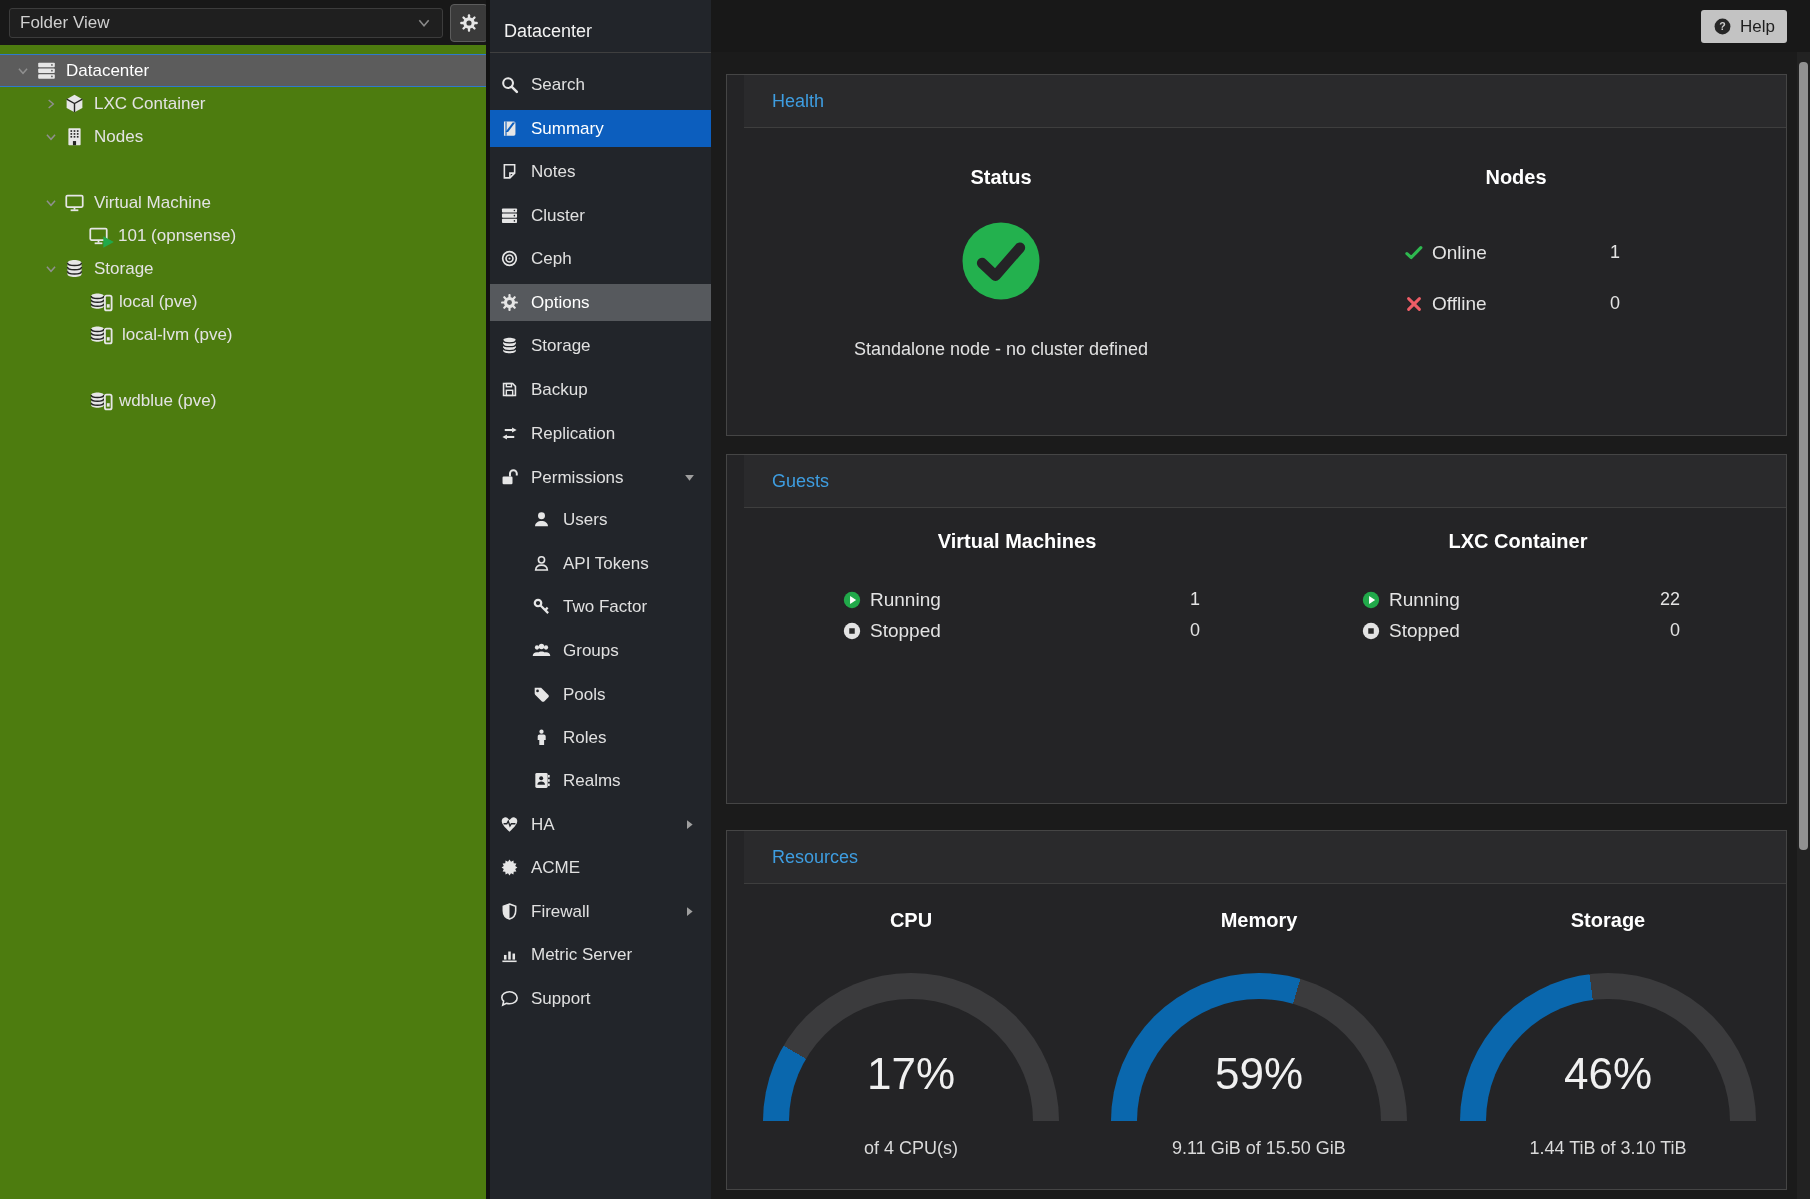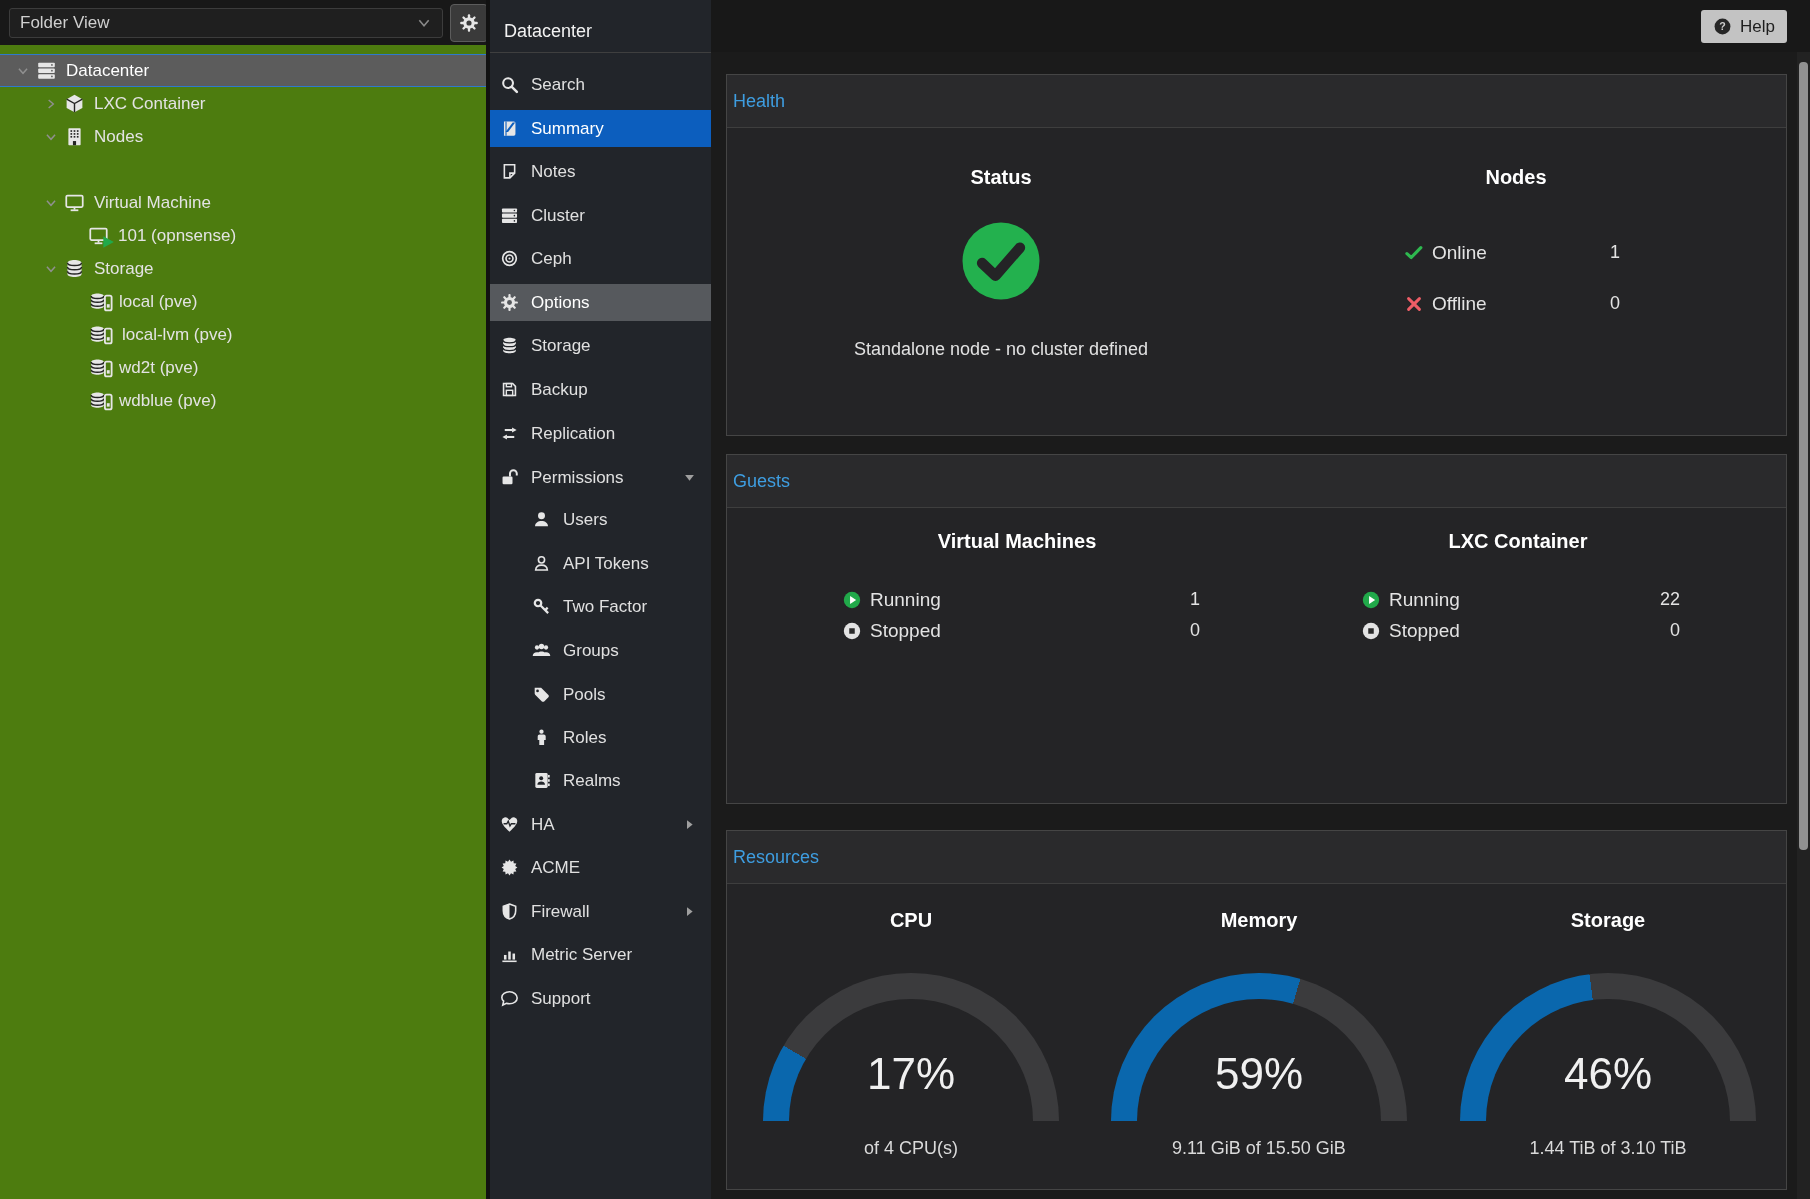--- a/index.html
+++ b/index.html
@@ -36,22 +36,22 @@
   .ni.sel{background:#0c5ebe;color:#fff;--cut:#0c5ebe;}
   .ni.hov{background:#56595d;color:#fff;--cut:#56595d;}
   .ni .arr{position:absolute;right:14px;color:#9f9f9f;}
   
   #topbar{left:711px;top:0;width:1099px;height:52px;background:#181818;}
   #helpbtn{left:1701px;top:10px;width:86px;height:33px;background:#c3c3c3;border-radius:3px;
            display:flex;align-items:center;justify-content:center;gap:8px;color:#1e1e1e;
            font-size:17px;cursor:pointer;}
   #content{left:711px;top:52px;width:1099px;height:1147px;background:#1b1b1b;}
   .panel{left:726px;width:1061px;background:#242426;border:1px solid #454545;box-sizing:border-box;--cut:#242426;}
-  .phead{height:52px;line-height:52px;padding-left:6px;background:#2a2a2c;border-bottom:1px solid #3e3e3e;
-         font-size:18px;color:#3e9de0;}
+  .phead{height:52px;line-height:52px;padding-left:28px;background:#2a2a2c;border-bottom:1px solid #3e3e3e;
+         font-size:18px;color:#3e9de0;margin-left:17px;}
   .colhead{font-size:20px;font-weight:bold;color:#ffffff;text-align:center;}
   .rowlbl{font-size:19px;color:#e3e3e3;}
   .rowval{font-size:18px;color:#e3e3e3;text-align:right;}
   .subtxt{font-size:18px;color:#dadada;text-align:center;}
   
   .gauge{overflow:hidden;width:296px;height:149px;}
   .gauge .arc{position:absolute;left:0;top:0;width:296px;height:296px;border-radius:50%;}
   .gauge .hole{position:absolute;left:26px;top:26px;width:244px;height:244px;border-radius:50%;background:#242426;}
   .gauge .pct{position:absolute;left:0;top:76px;width:296px;text-align:center;font-size:44px;color:#f0f0f0;}
   
@@ -324,26 +324,20 @@
         <use href="#i-db-drive" xlink:href="#i-db-drive"></use>
       </svg>
     <span class="lbl" style="margin-left:6px">local (pve)</span>
   </div>
   <div class="tr lv2 abs" style="top:318px">
     <svg class="ic" width="25" height="23" viewBox="0 0 26 24">
         <use href="#i-db-drive" xlink:href="#i-db-drive"></use>
       </svg>
     <span class="lbl" style="">local-lvm (pve)</span>
   </div>
-  <div class="tr lv2 abs" style="top:351px">
-    <svg class="ic" width="25" height="23" viewBox="0 0 26 24">
-        <use href="#i-db-drive" xlink:href="#i-db-drive"></use>
-      </svg>
-    <span class="lbl" style="margin-left:6px">wd2t (pve)</span>
-  </div>
   <div class="tr lv2 abs" style="top:384px">
     <svg class="ic" width="25" height="23" viewBox="0 0 26 24">
         <use href="#i-db-drive" xlink:href="#i-db-drive"></use>
       </svg>
     <span class="lbl" style="margin-left:6px">wdblue (pve)</span>
   </div>
 </div>
 <div id="splitter" class="abs"></div>
 
 <div id="nav" class="abs"></div>

